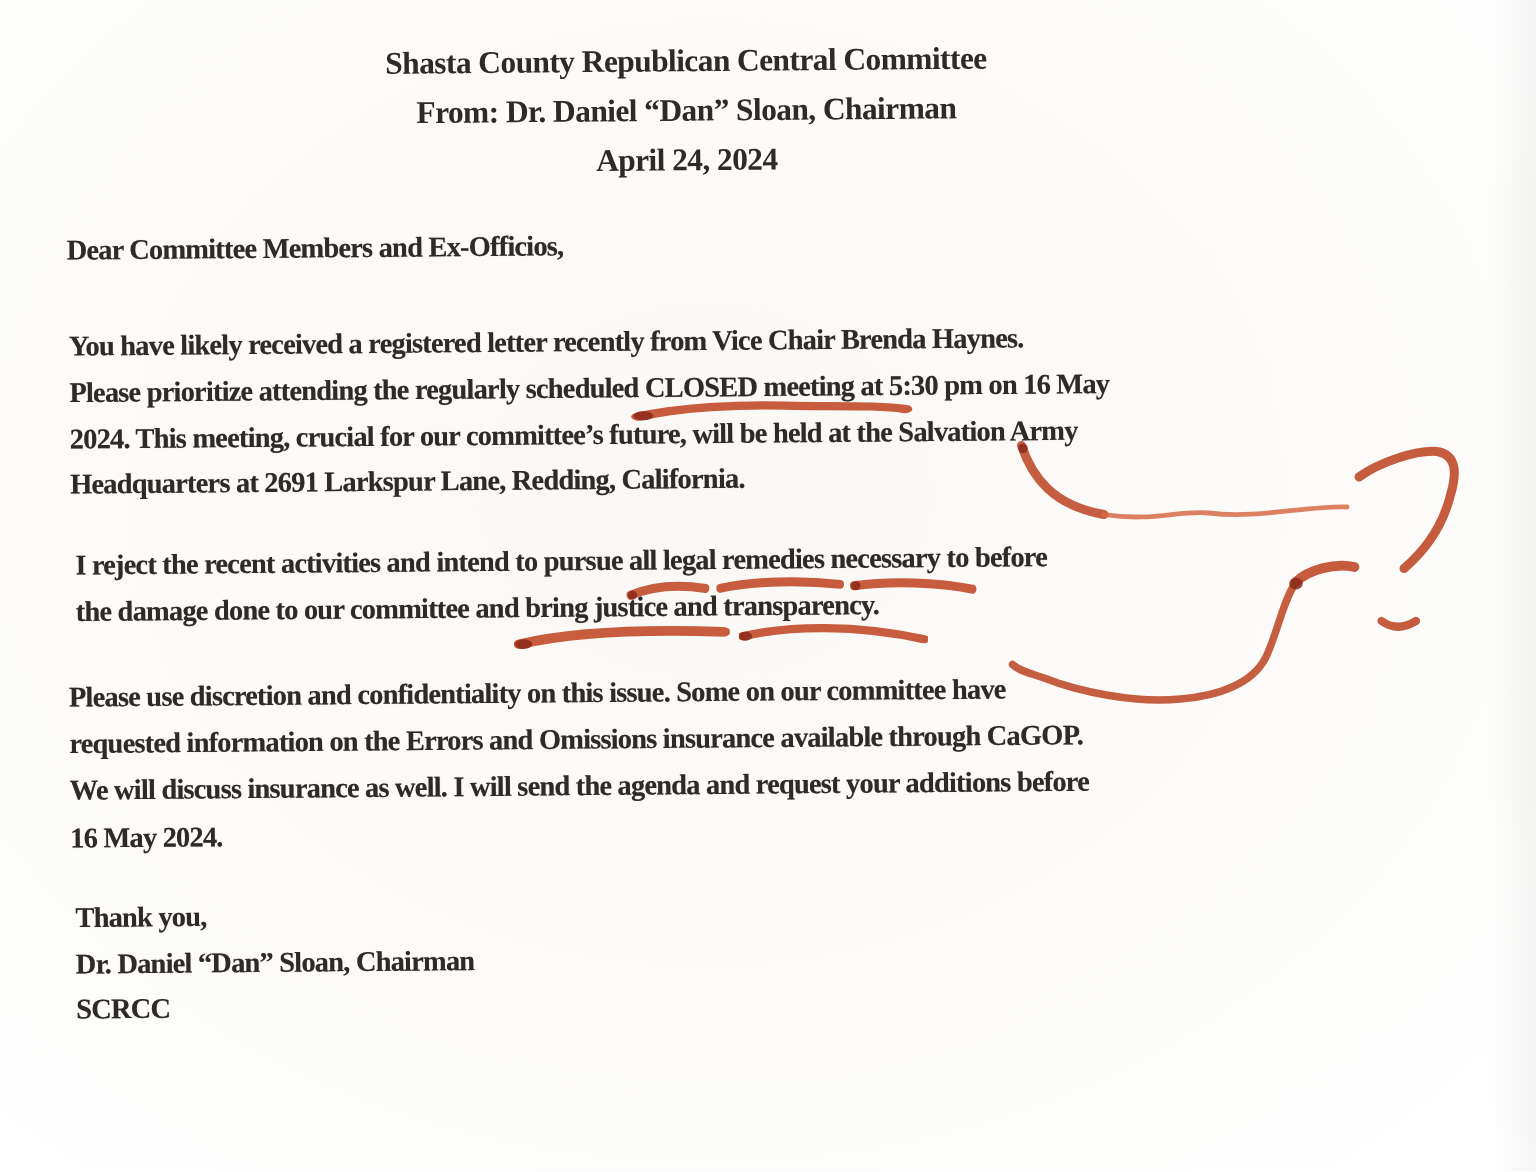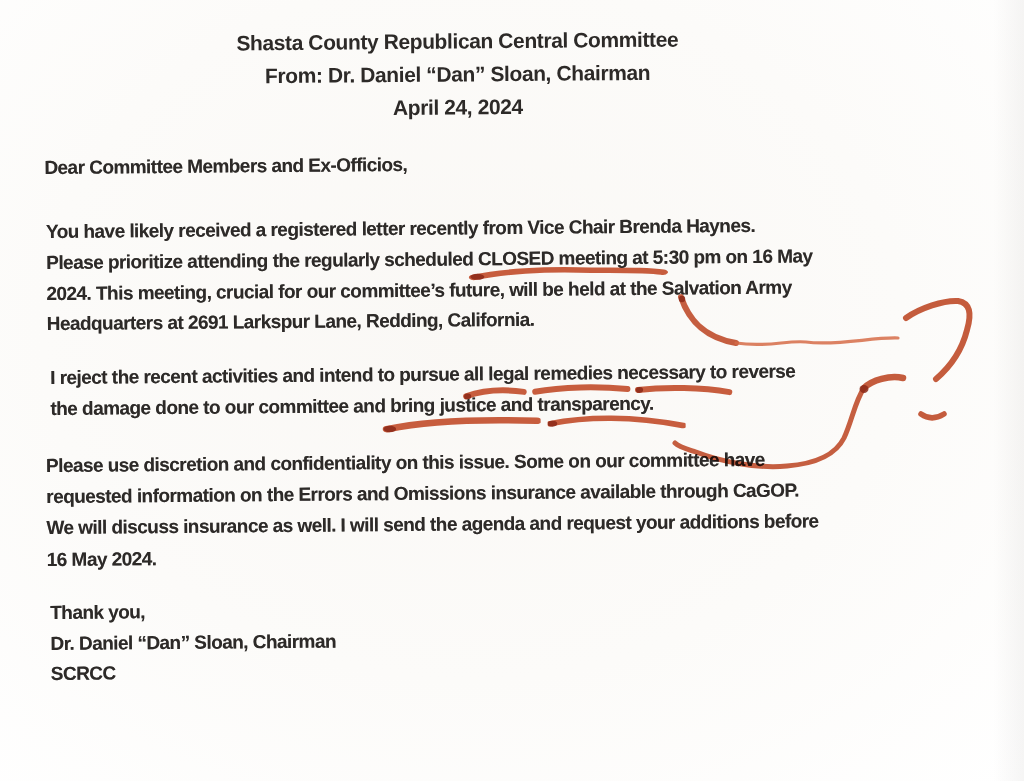--- a/index.html
+++ b/index.html
@@ -1,21 +1,21 @@
 <!DOCTYPE html>
 <html style="--ink: #2d2a28; --marker: #c24f2e; --marker-dark: #8e2b1a; --marker-light: #d96f4a; --paper: #ffffff;"><head>
 <meta charset="utf-8">
 <style>
   html,body{margin:0;padding:0;}
   body{width:1024px;height:781px;overflow:hidden;background:#fff;}
   .stage{position:relative;width:1024px;height:781px;overflow:hidden;
          background:
            linear-gradient(to left, rgba(120,115,110,.07), rgba(120,115,110,0) 3%),
            radial-gradient(ellipse at 46% 42%, #faf8f5 0%, #fcfbf9 55%, #ffffff 100%);
-         font-family:Liberation Sans, sans-serif;}
+         font-family:Liberation Serif, serif;}
   .letter{position:absolute;inset:0;transform:rotate(-0.5deg);transform-origin:50% 45%;
           color:var(--ink,#2d2a28);}
   .blk{position:absolute;white-space:nowrap;}
   .blk div{line-height:30.8px;}
   .hdr{top:24px;left:0;width:920px;text-align:center;font-size:21px;font-weight:700;
        letter-spacing:-0.4px;}
   .hdr div{line-height:33px;}
   .body-text{font-size:19px;font-weight:600;letter-spacing:-0.55px;
              text-shadow:0 0 .5px rgba(45,42,40,.45);}
   #salutation{top:153px;left:46px;}
@@ -63,21 +63,21 @@
     </div>
 
     <div class="blk body-text" id="p2">
       <div>
         <span>I reject the recent activities and intend to pursue </span><span class="mk" id="mk-legal"><span>all legal remedies necessary to</span><svg viewBox="0 0 300 16" preserveAspectRatio="none">
               <path class="mkpath" stroke-width="6" d="M 6 12 C 25 6 48 5 70 8"></path>
               <path class="mkpath" stroke-width="6" d="M 82 8 C 112 3 152 3 184 6"></path>
               <path class="mkpath" stroke-width="6" d="M 195 7 C 226 4 266 5 296 10"></path>
               <ellipse class="mkblob" cx="8" cy="12" rx="4" ry="3"></ellipse>
               <ellipse class="mkblob" cx="197" cy="7" rx="4" ry="3"></ellipse>
-            </svg></span><span> reverse</span>
+            </svg></span><span> before</span>
       </div>
       <div>
         <span>the damage done to our committee and </span><span class="mk" id="mk-bring"><span>bring justice and</span><svg viewBox="0 0 100 17" preserveAspectRatio="none">
               <path class="mkpath" stroke-width="6.5" d="M 3 12 C 28 4 64 3 97 5"></path>
               <ellipse class="mkblob" cx="4.5" cy="12" rx="4" ry="3.2"></ellipse>
             </svg></span> <span class="mk" id="mk-transparency"><span>transparency.</span><svg viewBox="0 0 100 17" preserveAspectRatio="none">
               <path class="mkpath" stroke-width="5.5" d="M 2 9 C 28 2 62 2 98 12"></path>
               <ellipse class="mkblob" cx="3.5" cy="9" rx="3.5" ry="3"></ellipse>
             </svg></span>
       </div>

